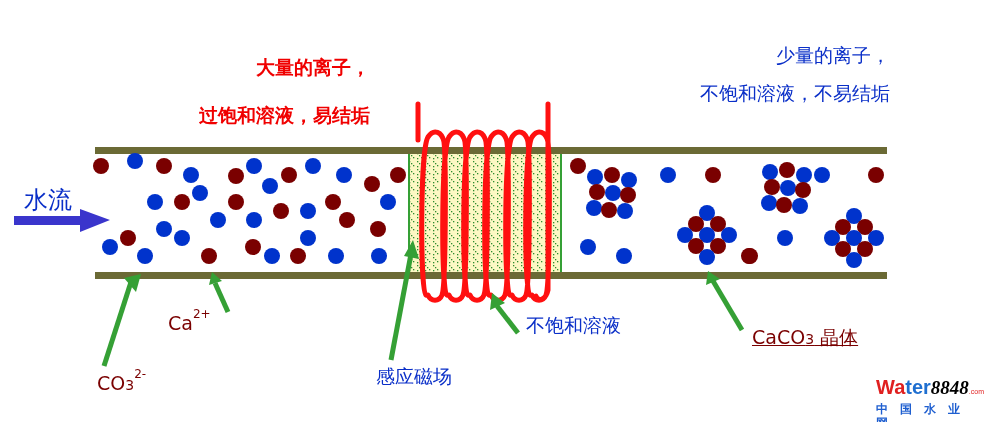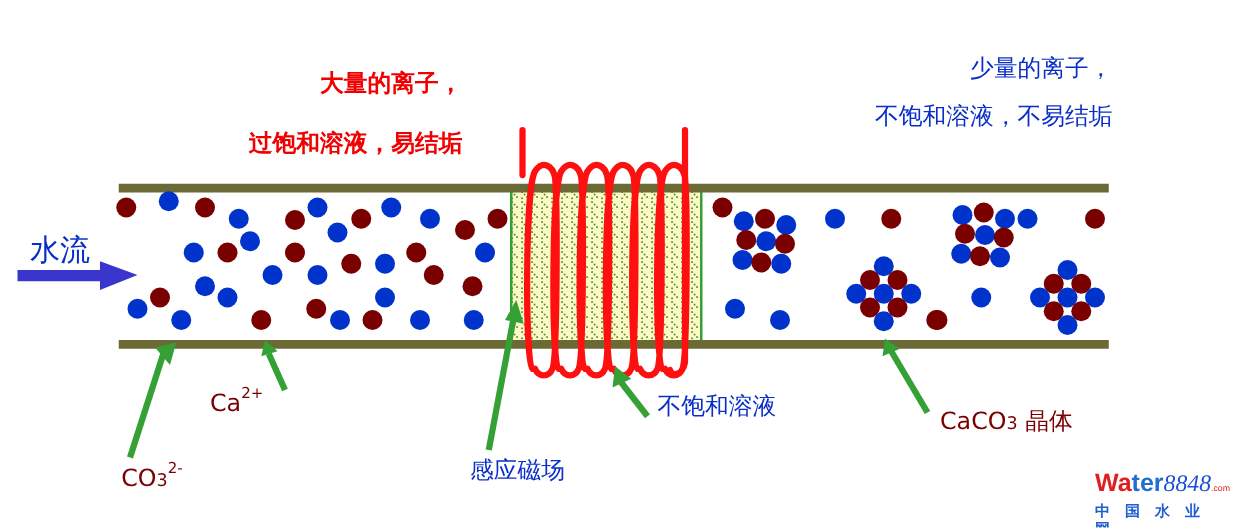--- a/index.html
+++ b/index.html
@@ -11,21 +11,21 @@
   .blue { color:#0a2fc8; }
   .maroon { color:#7a0000; }
   .caption-left { left:140px; width:230px; text-align:right;font-weight:bold; }
   .caption-right { left:600px; width:290px; text-align:right; }
   sup { font-size:12px; vertical-align:top; position:relative; top:-6px; }
   .sub { font-size:14px; }
   .logo { position:absolute; left:876px; top:377px; width:118px; }
   .logo-top { font-family:"Liberation Sans", sans-serif; font-weight:bold; font-size:20px; line-height:20px; }
   .logo-top .w { color:#e02020; }
   .logo-top .ter { color:#1f6fd0;margin-top:27px; }
-  .logo-top .num { font-family:"Liberation Serif", serif; font-style:italic; font-weight:normal; color:#1d4ed8; font-size:19px; }
+  .logo-top .num { font-family:"Liberation Serif", serif; font-style:italic; font-weight:bold; color:#000000; font-size:19px; }
   .logo-top .com { font-size:7px; color:#e02020; font-weight:normal; }
   .logo-bot { font-size:12px; color:#1f5fd0; letter-spacing:12px; line-height:14px; font-weight:bold; }
 </style>
 </head>
 <body>
 
 <svg width="1004" height="422" viewBox="0 0 1004 422">
   <defs>
     <pattern id="dots" x="0" y="0" width="8" height="8" patternUnits="userSpaceOnUse">
       <rect width="8" height="8" fill="#fdf8c4"></rect>
@@ -169,20 +169,20 @@
   <span>Ca</span><sup>2+</sup>
 </div>
 
 <div class="txt maroon" style="left:97px; top:374px;">
   <span>CO</span><span class="sub">3</span><sup>2-</sup>
 </div>
 
 <div class="txt blue" style="left:376px; top:367px;">感应磁场</div>
 <div class="txt blue" style="left:526px; top:316px;">不饱和溶液</div>
 
-<div class="txt maroon" style="left:752px; top:328px;">
+<div class="txt maroon" style="left:752px; top:328px;text-decoration:underline;">
   <span>CaCO</span><span class="sub">3</span><span> 晶体</span>
 </div>
 
 <div class="logo">
   <div class="logo-top"><span class="w">Wa</span><span class="ter">ter</span><span class="num">8848</span><span class="com">.com</span></div>
   <div class="logo-bot">中国水业网</div>
 </div>
 
 </body></html>

